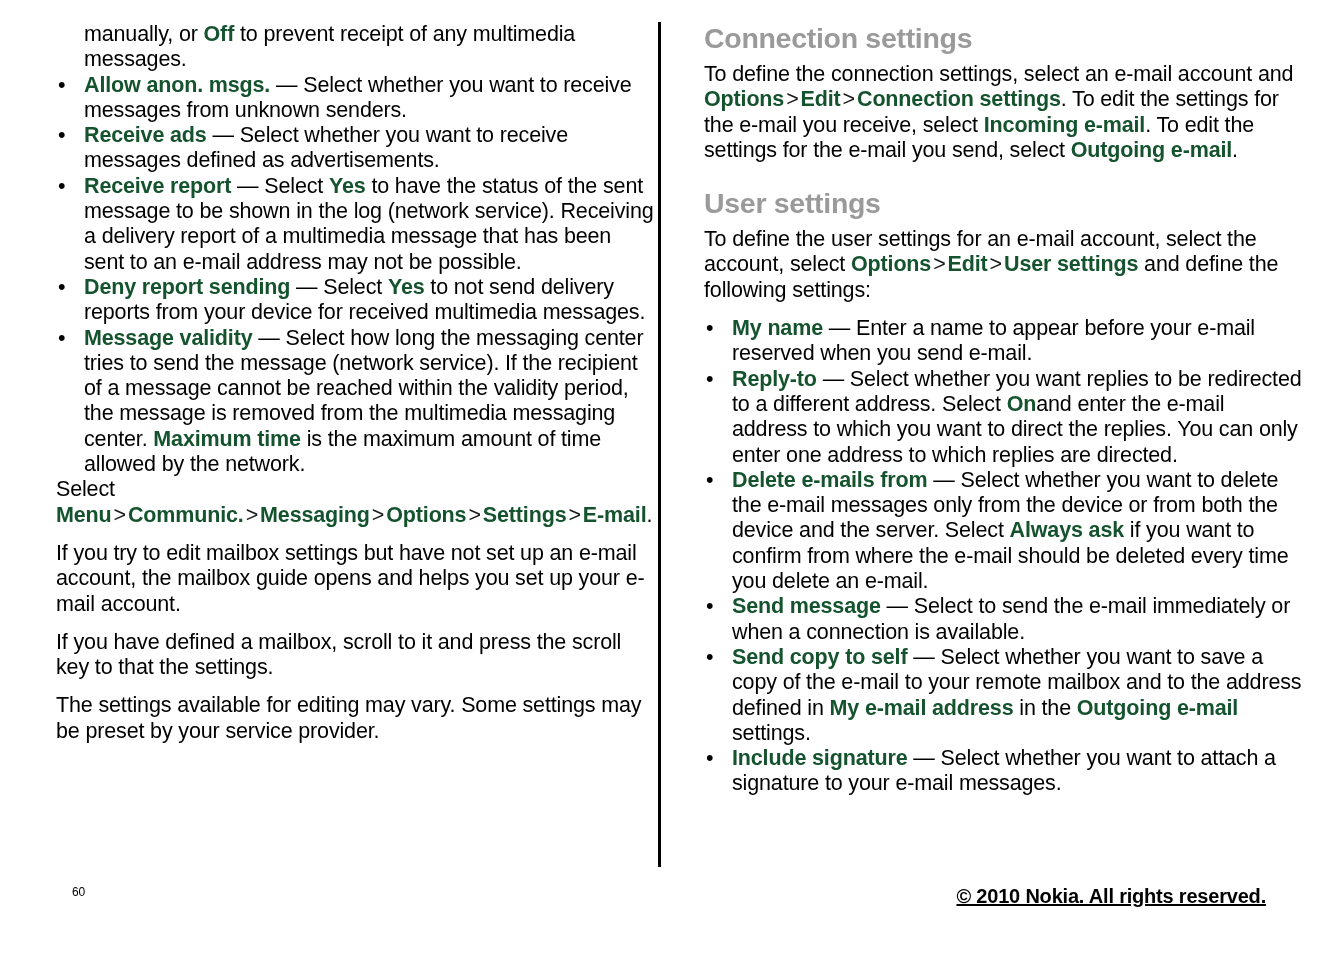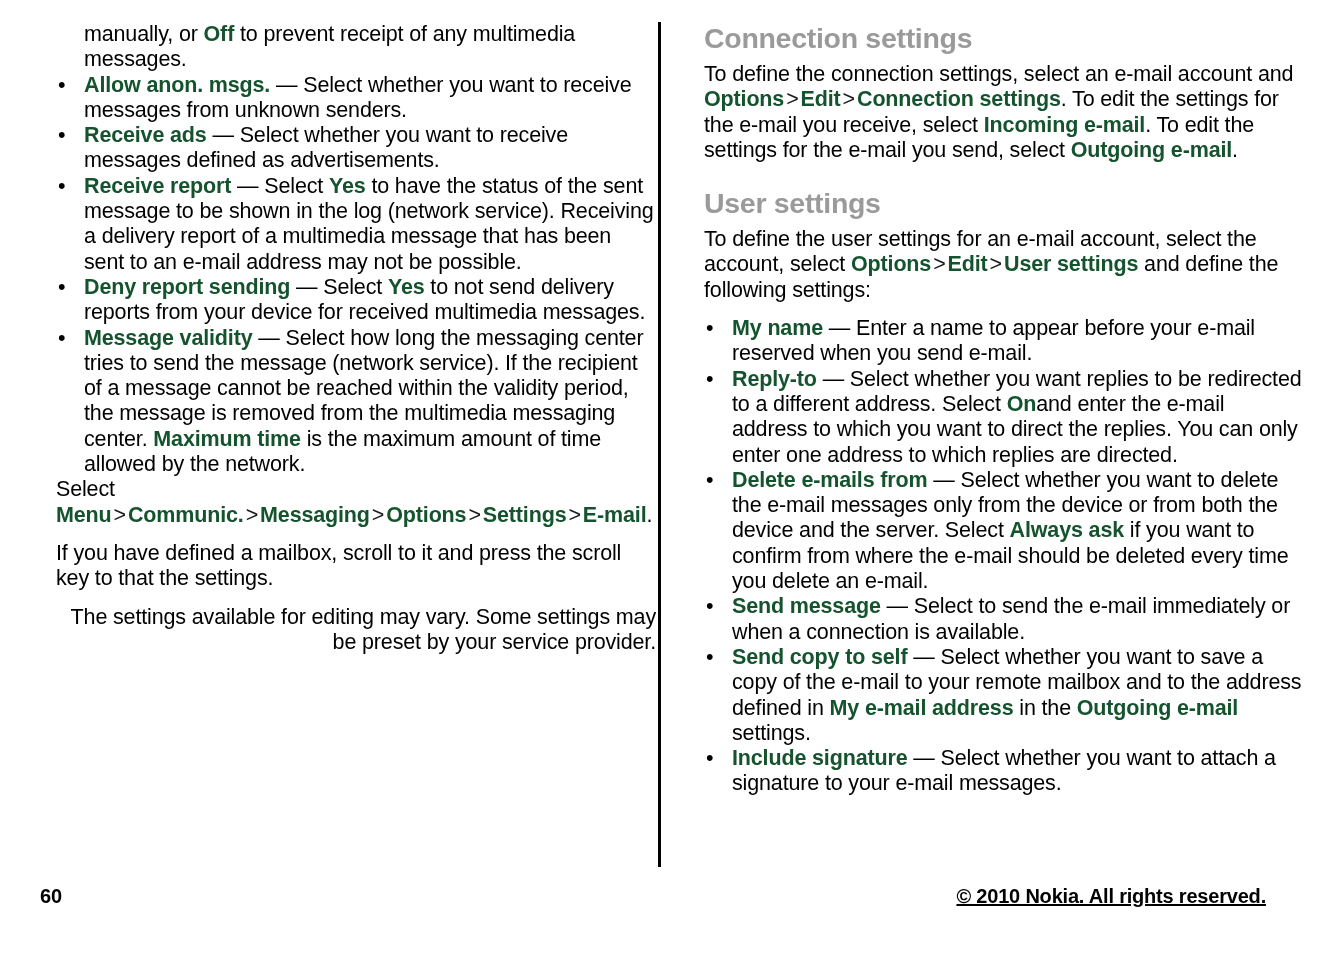--- a/index.html
+++ b/index.html
@@ -52,21 +52,21 @@
   p, li {
     font-size: 21.5px;
     line-height: 25.3px;
     margin: 0;
     letter-spacing: -0.15px;
   }
 
   p.para {
     margin: 0 0 13px 0;
   }
-  p.para.tight { margin-bottom: 4px; text-align: right; }
+  p.para.tight { margin-bottom: 4px; }
 
   p.cont {
     margin: 0;
     padding-left: 28px;
   }
 
   h1.section-title {
     font-size: 37px;
     line-height: 40px;
     font-weight: bold;
@@ -116,24 +116,24 @@
   
   .footer {
     position: absolute;
     left: 0;
     top: 885px;
     width: 1322px;
     height: 40px;
   }
   .footer .page-number {
     position: absolute;
-    left: 40px;
-    top: 0;
-    font-size: 20px;
-    font-weight: bold;
+    left: 72px;
+    top: 0;
+    font-size: 12px;
+    font-weight: normal;
     letter-spacing: -0.2px;
   }
   .footer .copyright {
     position: absolute;
     right: 56px;
     top: 0;
     font-size: 20px;
     font-weight: bold;
     letter-spacing: -0.2px;
     white-space: nowrap;
@@ -173,20 +173,21 @@
 
         <li>
           <span class="bullet-dot">•</span><span class="lnk">Message validity</span><span> — Select how long the messaging center tries to send the message (network service). If the recipient of a message cannot be reached within the validity period, the message is removed from the multimedia messaging center. </span><span class="lnk">Maximum time</span><span> is the maximum amount of time allowed by the network.</span>
         </li>
 
       </ul>
 
 
       <p class="para"><span>Select </span><span class="lnk">Menu</span><span class="sep">&gt;</span><span class="lnk">Communic.</span><span class="sep">&gt;</span><span class="lnk">Messaging</span><span class="sep">&gt;</span><span class="lnk">Options</span><span class="sep">&gt;</span><span class="lnk">Settings</span><span class="sep">&gt;</span><span class="lnk">E-mail</span><span>.</span></p>
 
+      <p class="para">If you try to edit mailbox settings but have not set up an e-mail account, the mailbox guide opens and helps you set up your e-mail account.</p>
       <p class="para">If you have defined a mailbox, scroll to it and press the scroll key to that the settings.</p>
       <p class="para tight">The settings available for editing may vary. Some settings may be preset by your service provider.</p>
 
     </div>
 
     <div class="col col-right">
 
       <h2 class="sub-title">Connection settings</h2>
 
       <p class="para"><span>To define the connection settings, select an e-mail account and </span><span class="lnk">Options</span><span class="sep">&gt;</span><span class="lnk">Edit</span><span class="sep">&gt;</span><span class="lnk">Connection settings</span><span>. To edit the settings for the e-mail you receive, select </span><span class="lnk">Incoming e-mail</span><span>. To edit the settings for the e-mail you send, select </span><span class="lnk">Outgoing e-mail</span><span>.</span></p>

